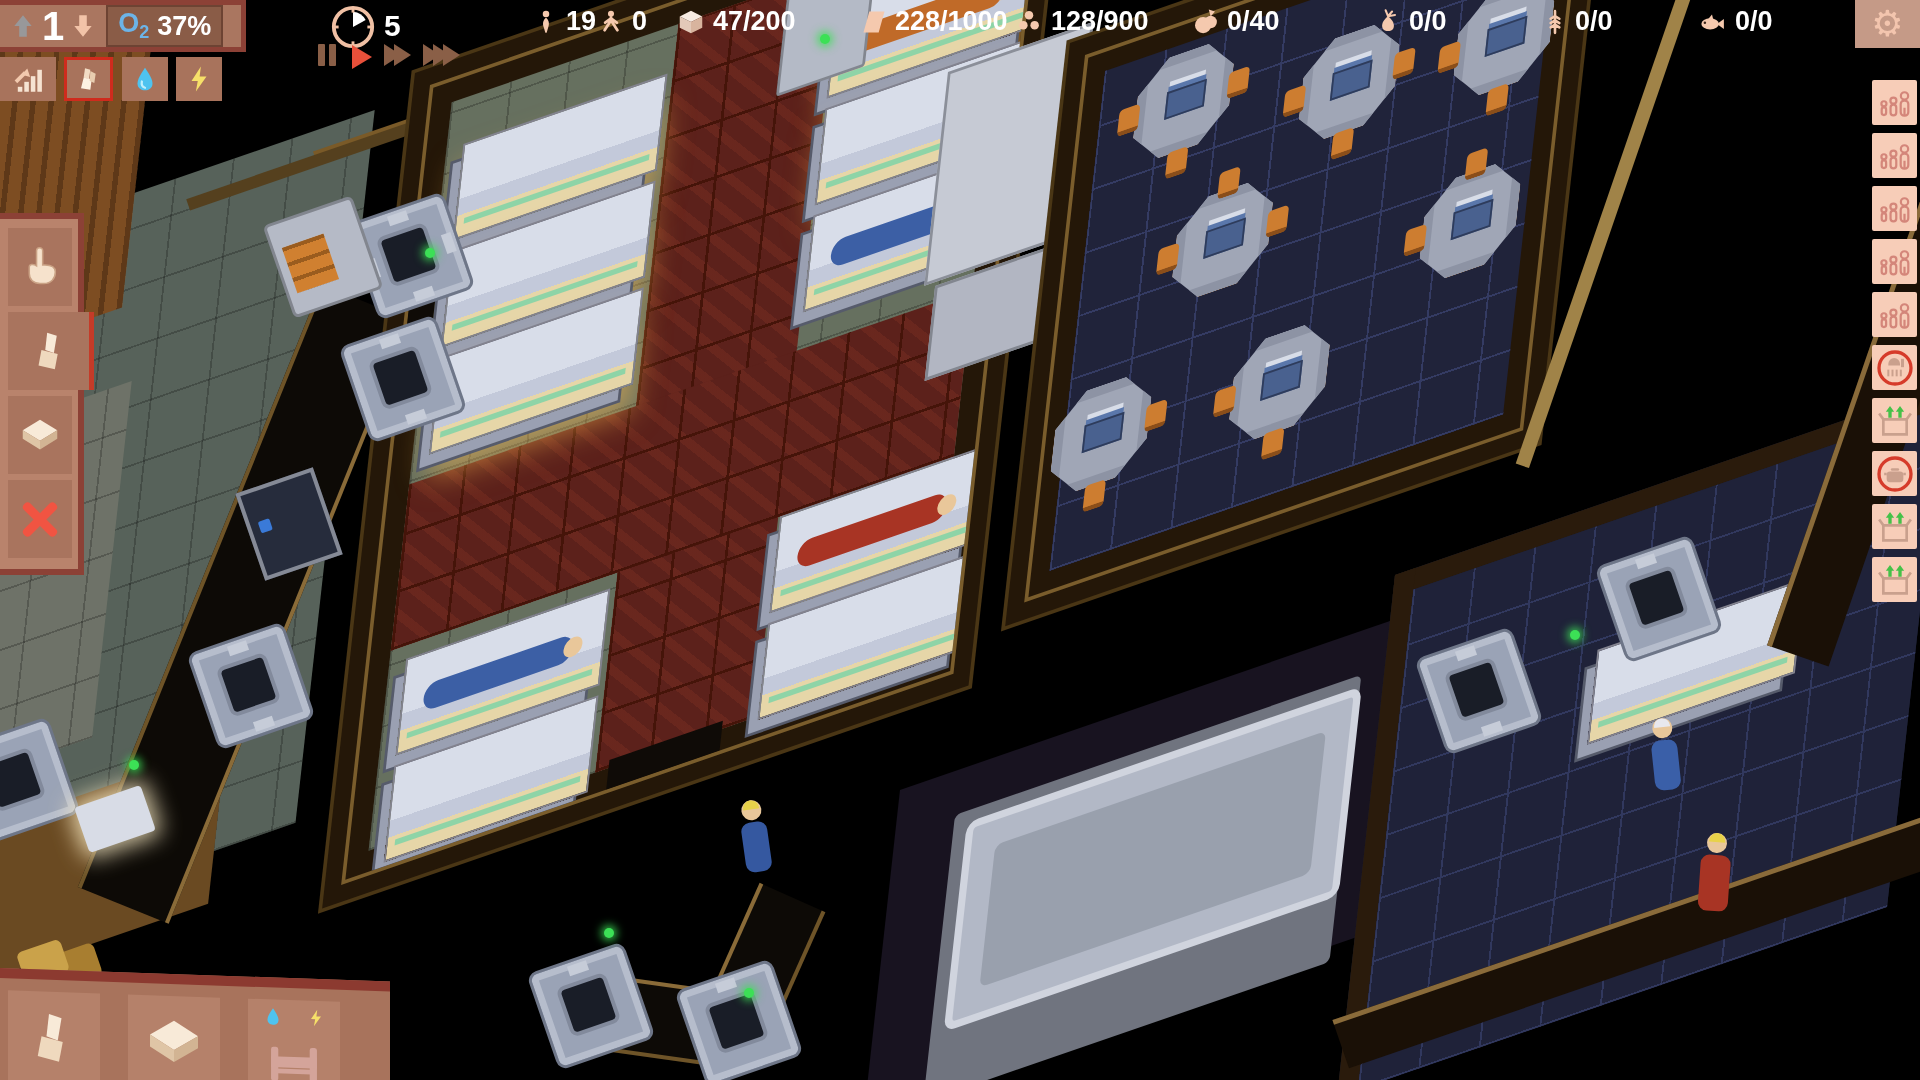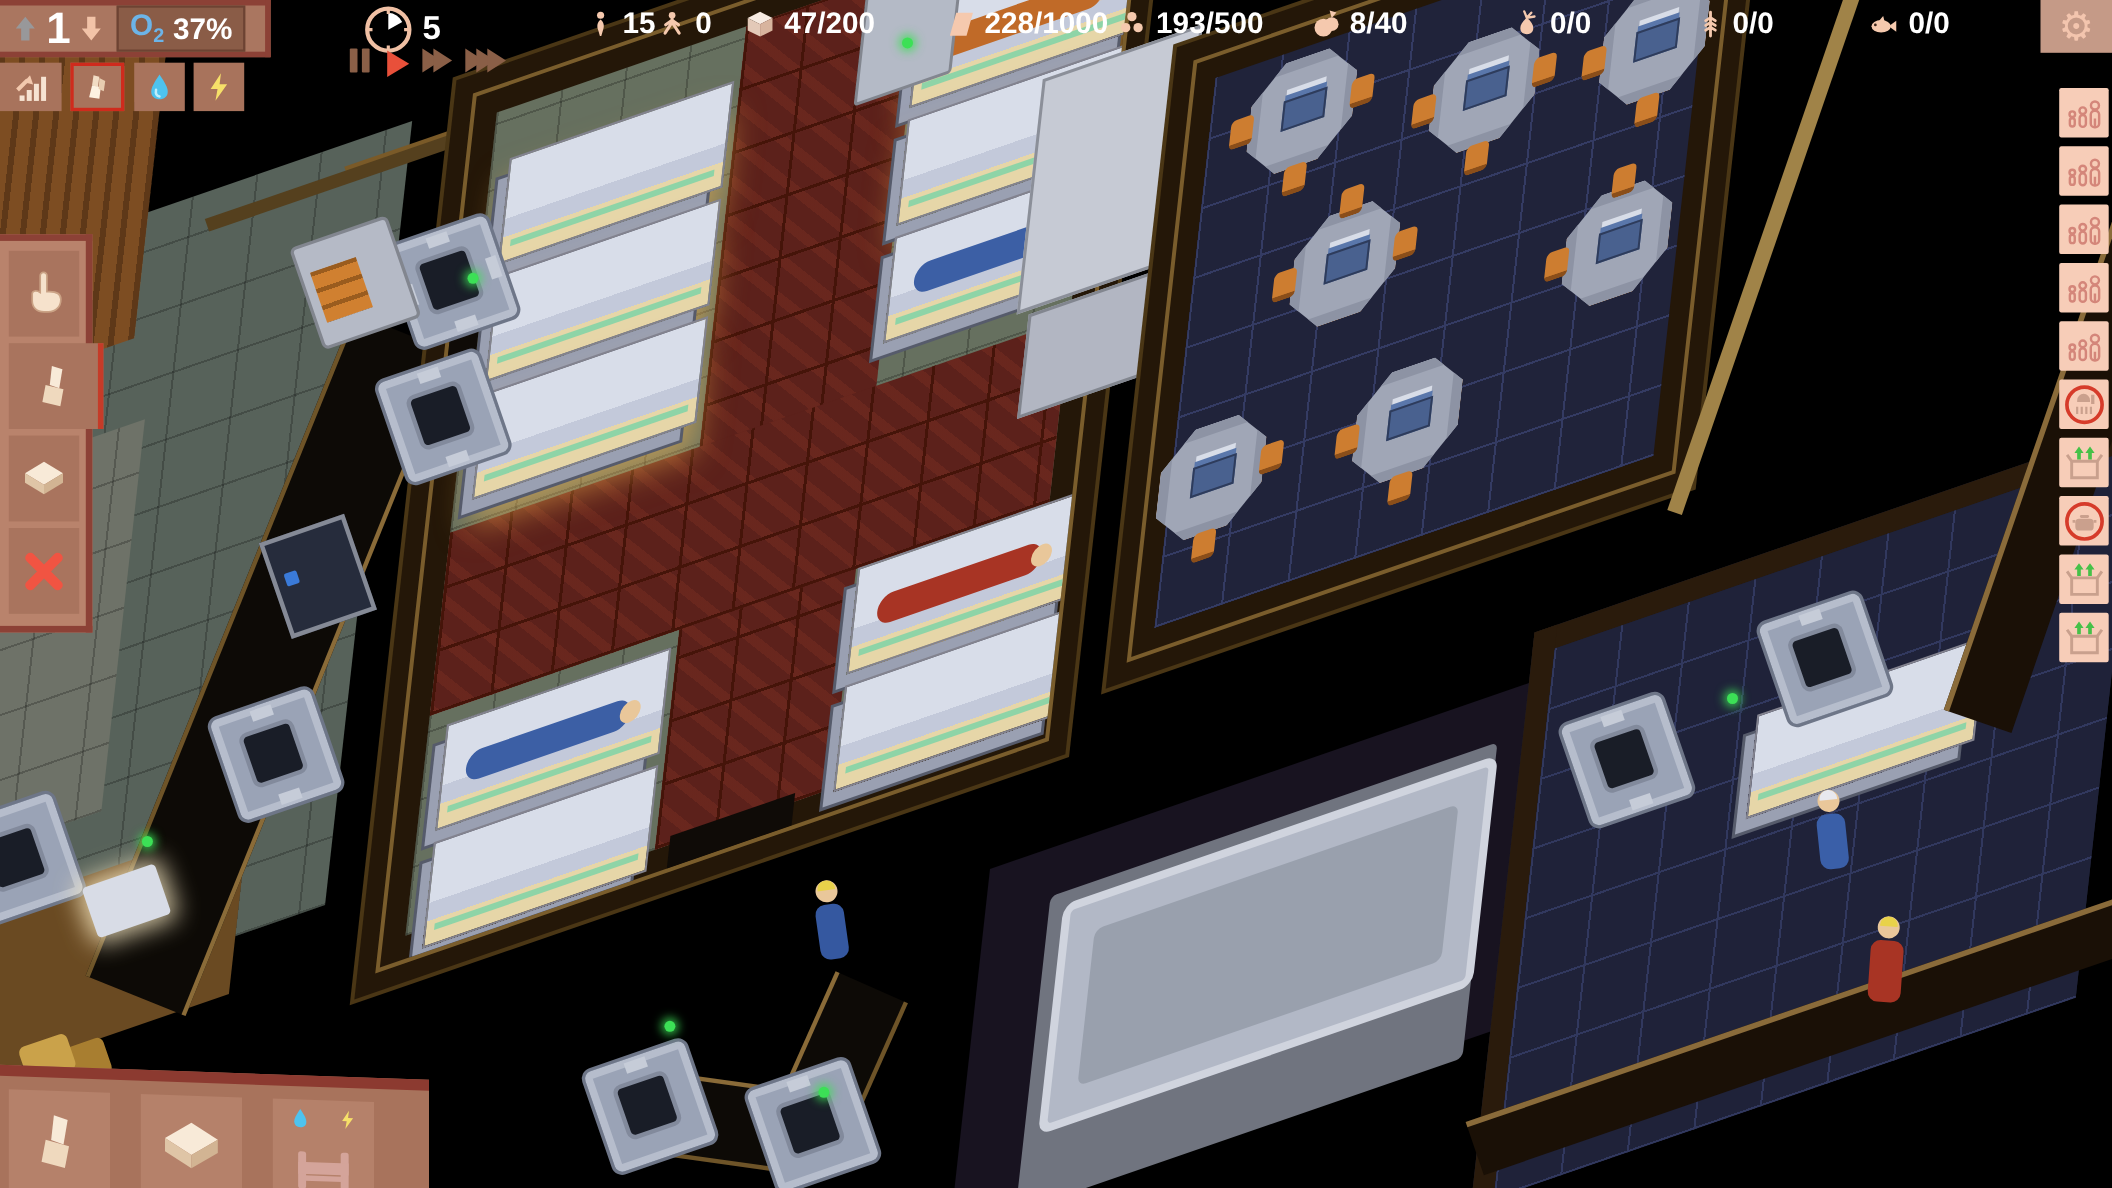--- a/index.html
+++ b/index.html
@@ -308,21 +308,21 @@
   <span class="ptri"></span>
   <span><span class="tri"></span><span class="tri"></span></span>
   <span><span class="tri"></span><span class="tri"></span><span class="tri"></span></span>
 </div>
 
 <div class="res" style="left:533px;">
   <svg width="26" height="30" viewBox="0 0 24 24" fill="#f5c9ae">
       <circle cx="12" cy="4.5" r="3"></circle>
       <path d="M12 8 C14.5 10 15.5 13 14 17 L12.6 22 L11.4 22 L10 17 C8.5 13 9.5 10 12 8 Z"></path>
     </svg>
-  <span>15</span>
+  <span>19</span>
 </div>
 <div class="res" style="left:597px;">
   <svg width="28" height="30" viewBox="0 0 24 24">
       <circle cx="12" cy="5" r="2.6" fill="#f5c9ae"></circle>
       <path d="M12 8 L12 11 M12 10.5 L6.5 19 M12 10.5 L17.5 19 M12 9 L7 12.5 M12 9 L17 12.5" stroke="#f5c9ae" stroke-width="2.4" fill="none" stroke-linecap="round"></path>
     </svg>
   <span>0</span>
 </div>
 <div class="res" style="left:676px;">
   <svg width="30" height="30" viewBox="0 0 24 24">
@@ -337,29 +337,29 @@
       <polygon points="8,3 21,3 16,21 3,21" fill="#f5c9ae"></polygon>
     </svg>
   <span>228/1000</span>
 </div>
 <div class="res" style="left:1014px;">
   <svg width="30" height="30" viewBox="0 0 24 24" fill="#f5c9ae">
       <circle cx="12" cy="6.5" r="3.4"></circle>
       <circle cx="7.5" cy="14.5" r="3.4"></circle>
       <circle cx="16.5" cy="14.5" r="3.4"></circle>
     </svg>
-  <span>193/500</span>
+  <span>128/900</span>
 </div>
 <div class="res" style="left:1190px;">
   <svg width="30" height="30" viewBox="0 0 24 24" fill="#f5c9ae">
       <circle cx="10.5" cy="14.5" r="6.5"></circle>
       <circle cx="16.5" cy="12" r="5"></circle>
       <polygon points="15,2 20,3.5 16.5,7.5"></polygon>
     </svg>
-  <span>8/40</span>
+  <span>0/40</span>
 </div>
 <div class="res" style="left:1374px;">
   <svg width="28" height="30" viewBox="0 0 24 24">
       <path d="M12 7 C7.5 10.5 6 14.5 7.5 17.5 C9 20.5 15 20.5 16.5 17.5 C18 14.5 16.5 10.5 12 7 Z" fill="#f5c9ae"></path>
       <path d="M12 7 L10 2 M12 7 L15.5 3 M12 7 L18 6" stroke="#f5c9ae" stroke-width="1.8" fill="none" stroke-linecap="round"></path>
     </svg>
   <span>0/0</span>
 </div>
 <div class="res" style="left:1542px;">
   <svg width="26" height="30" viewBox="0 0 24 24">

